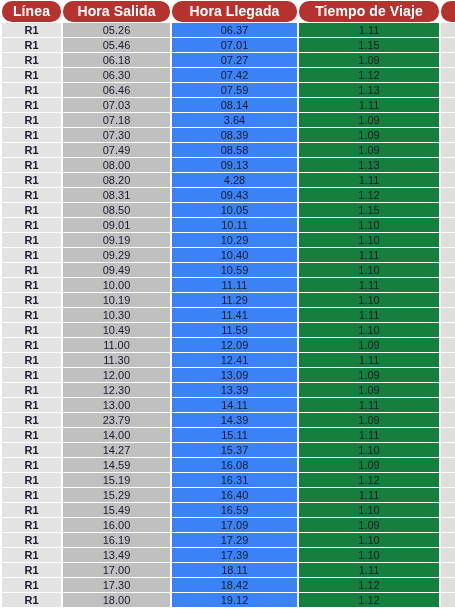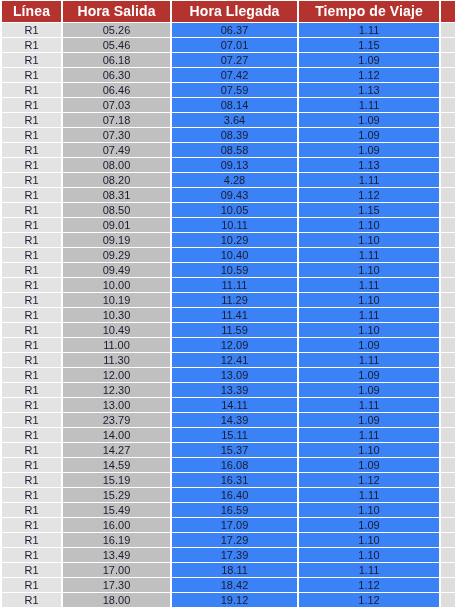--- a/index.html
+++ b/index.html
@@ -37,34 +37,35 @@
   }
 
   #timetable-table thead th {
     background: #b5332e;
     color: #ffffff;
     font-weight: bold;
     font-size: 14px;
     line-height: 21px;
     height: 16px;
     letter-spacing: 0.1px;
+    border-radius: 10px;
   }
 
   
   col.c-linea    { width: 59px; }
   col.c-salida   { width: 107px; }
   col.c-llegada  { width: 125px; }
   col.c-viaje    { width: 140px; }
   col.c-extra    { width: 30px; }
 
   
-  td.cell-linea   { background: #e3e3e3; }
+  td.cell-linea   { background: #e3e3e3; font-weight: bold; }
   td.cell-salida  { background: #c0c0c0; }
   td.cell-llegada { background: #3b82f6; }
-  td.cell-viaje   { background: #3b82f6; }
+  td.cell-viaje   { background: #15803d; }
   td.cell-extra   { background: #dededc; }
 </style>
 </head>
 <body>
 
 <table id="timetable-table">
   <colgroup>
     <col class="c-linea">
     <col class="c-salida">
     <col class="c-llegada">

